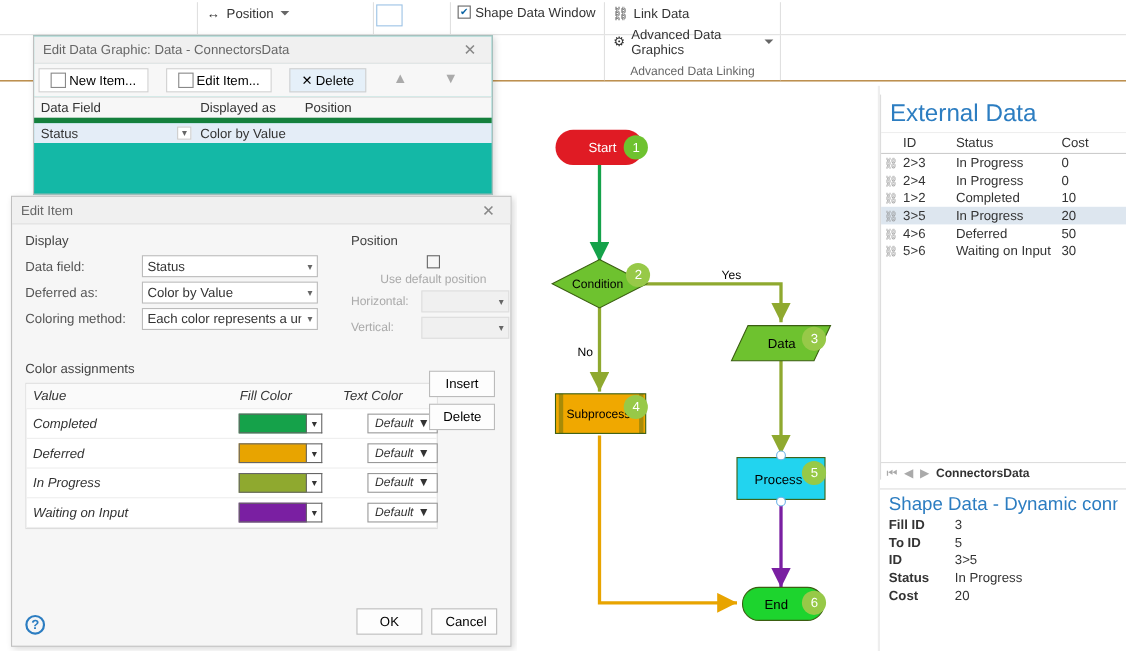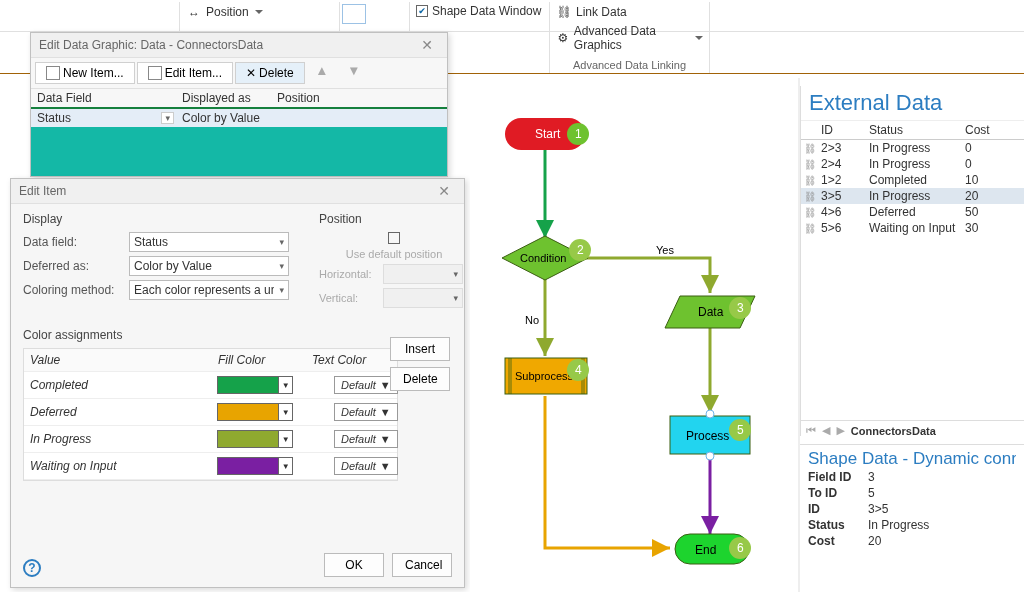--- a/index.html
+++ b/index.html
@@ -20,26 +20,26 @@
   .chk.on::after{content:"✔"; color:#0a64a4; font-size:9px;}
   .dd-caret { border-left:4px solid transparent; border-right:4px solid transparent; border-top:4px solid #666; display:inline-block; margin-left:2px;}
   .ribbon-sublabel-bar { height:42px; border-bottom:1px solid #a16207; display:flex;}
   .ribbon-sublabel-bar > div { border-right:1px solid #e0e0e0; display:flex; align-items:flex-end; justify-content:center; padding-bottom:2px; font-size:11px; color:#666;}
 
   
   .dlg { position:absolute; background:#14b8a6; border:1px solid #c0c0c0; box-shadow:2px 2px 6px rgba(0,0,0,0.15);}
   .dlg-title { background:#f0f0f0; padding:3px 8px; font-size:12px; color:#666; display:flex; justify-content:space-between; align-items:center; border-bottom:1px solid #e0e0e0;}
   .dlg-close { color:#888; cursor:default; font-size:14px; background:none; border:none;}
   .dlg1 { left:30px; top:32px; width:418px; height:145px; }
-  .dlg1-toolbar { background:#f7f7f7; padding:4px; display:flex; gap:2px;}
+  .dlg1-toolbar { background:#f7f7f7; padding:4px; display:flex; gap:16px;}
   .tbtn { background:#fff; border:1px solid #d0d0d0; padding:3px 10px; font-size:12px; display:flex; align-items:center; gap:3px;}
   .tbtn.hov { background:#e5f0f9; }
   .tbtn .smicon { width:14px; height:14px; display:inline-block; border:1px solid #888;}
   .arrow-btn { width:30px; display:flex; justify-content:center; border:none; background:none; color:#aaa;}
-  .dlg1-grid-head { background:#f7f7f7; display:flex; padding:2px 6px; font-size:12px; border-top:1px solid #e0e0e0; border-bottom:2px solid #15803d;}
+  .dlg1-grid-head { background:#f7f7f7; display:flex; padding:2px 6px; font-size:12px; border-top:1px solid #e0e0e0; border-bottom:5px solid #15803d;}
   .dlg1-grid-head > div:nth-child(1){width:145px;}
   .dlg1-grid-head > div:nth-child(2){width:95px;}
   .dlg1-grid-row { background:#e4edf7; display:flex; padding:2px 6px; font-size:12px; align-items:center;}
   .dlg1-grid-row > div:nth-child(1){width:145px; display:flex; justify-content:space-between; align-items:center;}
   .dlg1-grid-row > div:nth-child(2){width:95px;}
   .drop-caret { font-size:9px; color:#666; border:1px solid #ccc; padding:0 3px; background:#fff; margin-right:8px;}
 
   
   .dlg2 { left:10px; top:178px; width:455px; height:410px; background:#f6f6f6;}
   .dlg2-body { padding:8px 12px; }
@@ -424,21 +424,21 @@
   <span class="tab-arrow">⏮</span>
   <span class="tab-arrow">◀</span>
   <span class="tab-arrow">▶</span>
   <span class="tab-name">ConnectorsData</span>
 </div>
 
 <div class="shape-panel">
   <div class="shape-title">Shape Data - Dynamic conn</div>
   <div id="sd-rows">
       <div class="sd-row">
-        <div>Field ID</div>
+        <div>Fill ID</div>
         <div>3</div>
       </div>
       <div class="sd-row">
         <div>To ID</div>
         <div>5</div>
       </div>
       <div class="sd-row">
         <div>ID</div>
         <div>3&gt;5</div>
       </div>

